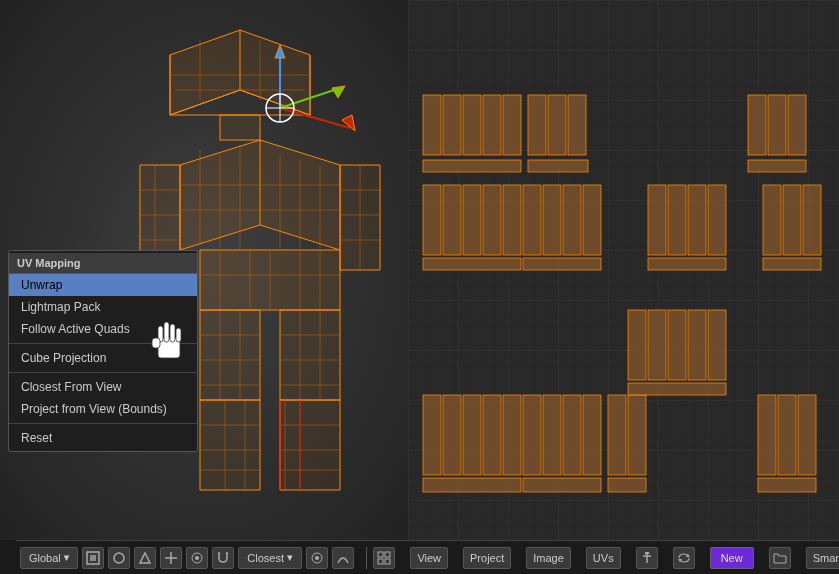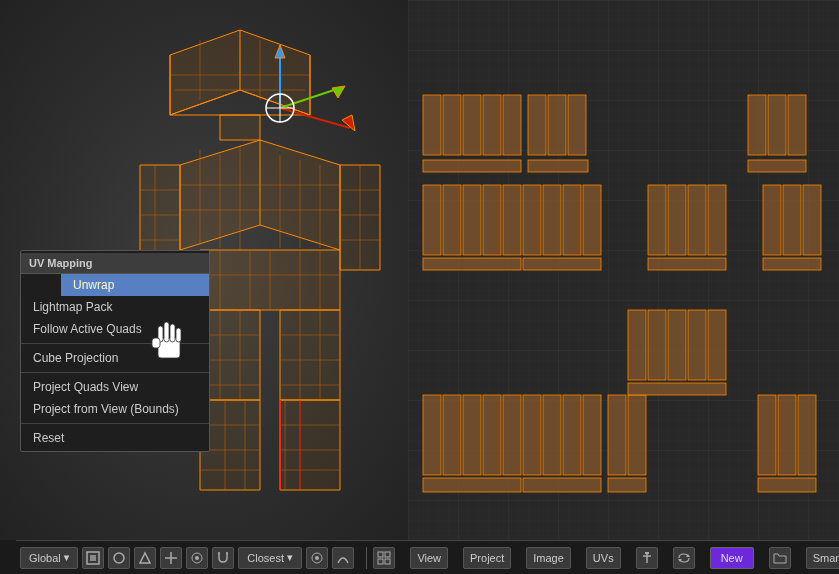--- a/index.html
+++ b/index.html
@@ -44,21 +44,21 @@
     .viewport-bg {
       width: 100%;
       height: 100%;
       background: radial-gradient(ellipse at center, #404040 0%, #2d2d2d 60%, #222 100%);
       position: absolute;
     }
 
     
     .context-menu {
       position: absolute;
-      left: 20px;
+      left: 8px;
       top: 250px;
       width: 190px;
       background: #1e1e1e;
       border: 1px solid #555;
       border-radius: 2px;
       z-index: 100;
       padding: 2px 0;
     }
 
     .menu-header {
@@ -73,22 +73,21 @@
     .menu-item {
       padding: 4px 12px;
       cursor: pointer;
       color: #ccc;
       font-size: 12px;
       position: relative;
     }
 
     .menu-item.active {
       background: #5680c2;
-      color: #fef9c3;
-      margin-left: 40px;
+      color: #000000;
     }
 
     .menu-separator {
       height: 1px;
       background: #444;
       margin: 3px 0;
     }
 
     
     .status-bar {
@@ -298,21 +297,21 @@
     </svg>
 
     <div class="context-menu">
       <div class="menu-header">UV Mapping</div>
       <div class="menu-item active">Unwrap</div>
       <div class="menu-item">Lightmap Pack</div>
       <div class="menu-item">Follow Active Quads</div>
       <div class="menu-separator"></div>
       <div class="menu-item">Cube Projection</div>
       <div class="menu-separator"></div>
-      <div class="menu-item">Project Quads View</div>
+      <div class="menu-item">Closest From View</div>
       <div class="menu-item">Project from View (Bounds)</div>
       <div class="menu-separator"></div>
       <div class="menu-item">Reset</div>
     </div>
 
     <div class="cursor-overlay">
       <svg width="40" height="45" viewBox="0 0 40 45">
 
         <g fill="white" stroke="#333" stroke-width="0.8">
 

